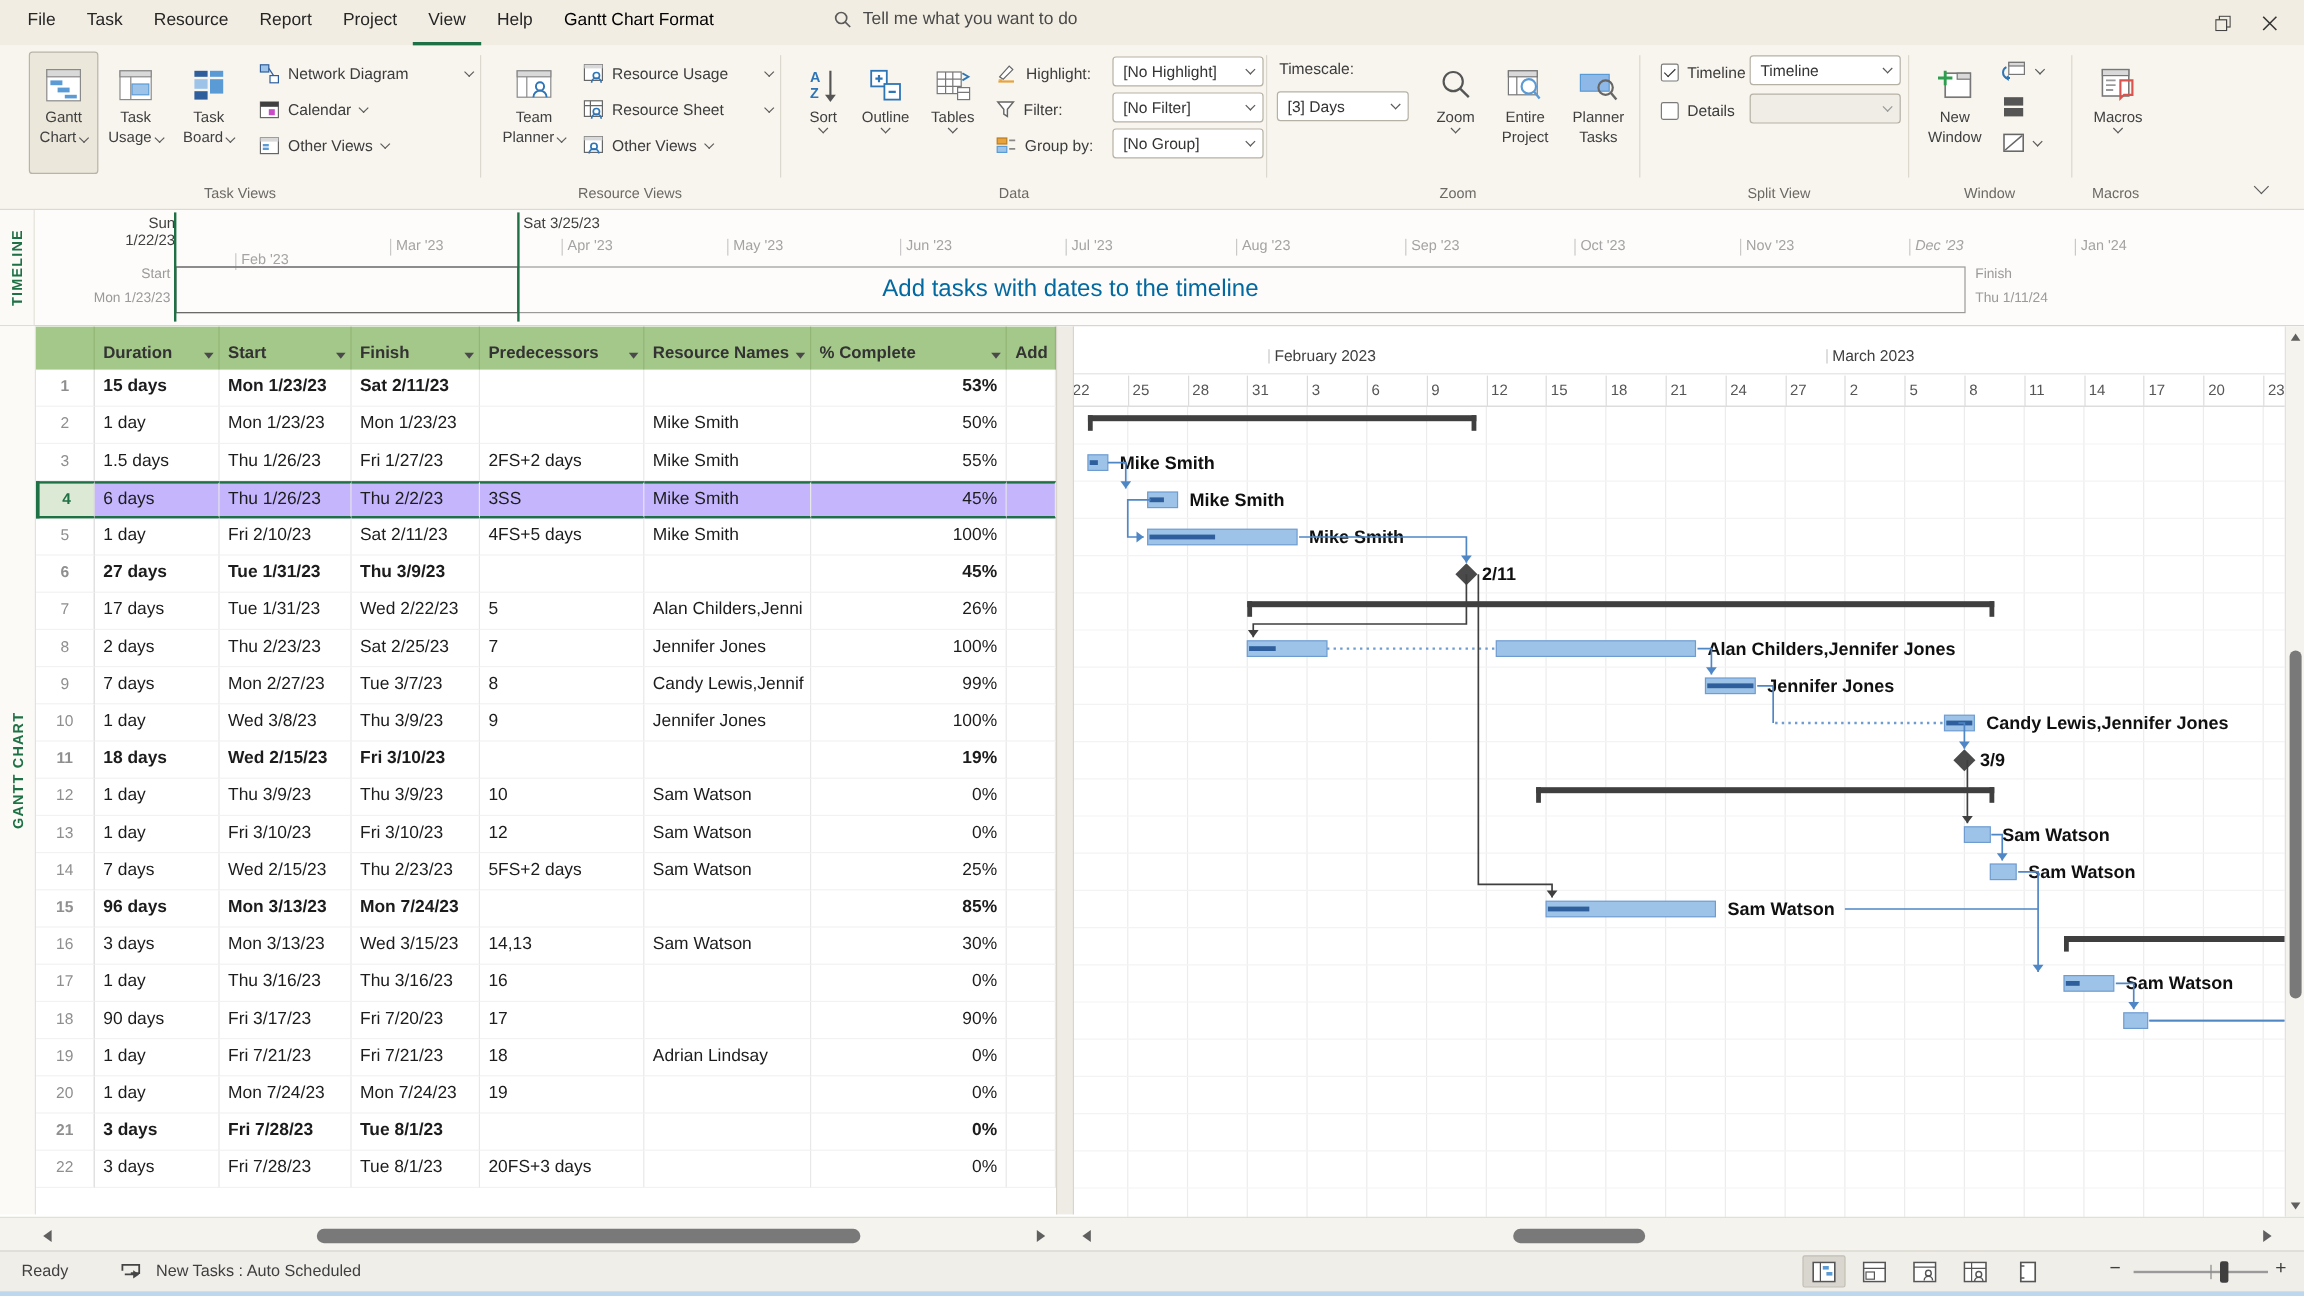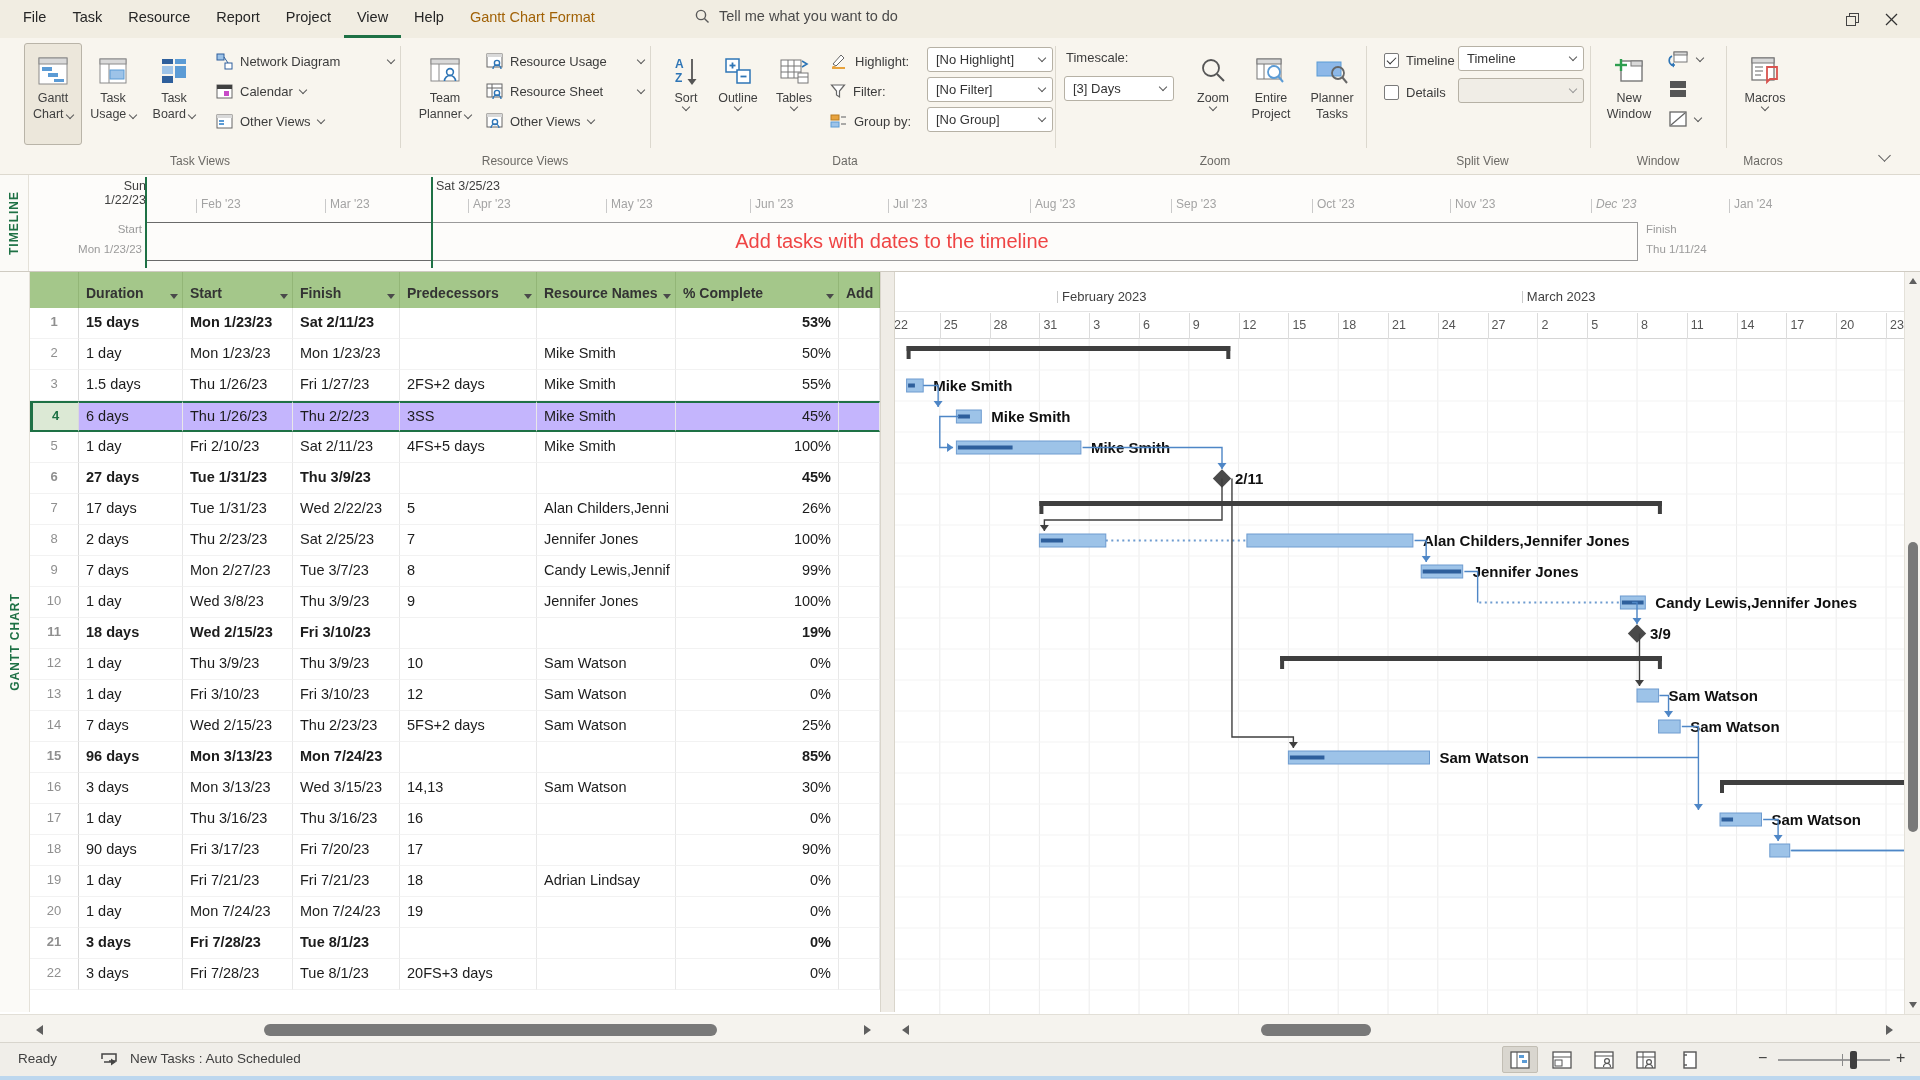--- a/index.html
+++ b/index.html
@@ -3,21 +3,21 @@
 <meta charset="utf-8">
 <style>
 *{margin:0;padding:0;box-sizing:border-box}
 html,body{width:1920px;height:1080px;overflow:hidden}
 body{font-family:"Liberation Sans",sans-serif;background:#fff;color:#222;position:relative;font-size:14px}
 
 #titlebar{position:absolute;left:0;top:0;width:1920px;height:38px;background:#F1EDE2;white-space:nowrap}
 #menubar{position:absolute;left:10px;top:0;height:38px;display:flex}
 .menu-item{padding:9px 13px 0;font-size:14.5px;color:#262626;height:38px;cursor:default}
 .menu-item.active{border-bottom:3px solid #1E7145}
-.menu-item.format{color:#a16207}
+.menu-item.format{color:#000000}
 #search{position:absolute;left:695px;top:8px;display:flex;align-items:center;gap:9px;color:#4a4a4a;font-size:14.5px}
 #winbtns{position:absolute;right:8px;top:0;height:38px;display:flex;align-items:center;gap:26px;padding-right:14px}
 
 #ribbon{position:absolute;left:0;top:38px;width:1920px;height:137px;background:#F8F5EE;border-bottom:1px solid #DDD9CF}
 .gdiv{position:absolute;top:8px;bottom:26px;width:1px;background:#DCD8CE}
 .glbl{position:absolute;bottom:6px;font-size:12px;color:#6b6965;text-align:center}
 .bb{position:absolute;top:5px;height:102px;display:flex;flex-direction:column;align-items:center;padding-top:7px;font-size:12.5px;color:#3f3f3f;text-align:center;line-height:1.25;border:1px solid transparent;border-radius:3px}
 .bb .ic{height:40px;display:flex;align-items:center;justify-content:center}
 .bb.sel{background:#ECE7DB;border-color:#B9B4A8}
 .srow{position:absolute;height:26px;display:flex;align-items:center;gap:7px;font-size:13px;color:#3c3c3c}
@@ -30,21 +30,21 @@
 .cb.on::after{content:"";display:block;width:8px;height:4px;border-left:1.8px solid #333;border-bottom:1.8px solid #333;transform:rotate(-45deg);margin:3px 0 0 2px}
 
 #tlpane{position:absolute;left:0;top:175px;width:1920px;height:97px;background:#FDFCFA;border-bottom:1px solid #CFCBC2}
 .sidestrip{position:absolute;left:0;top:0;bottom:0;width:29px;background:#FBFAF7;border-right:1px solid #E4E1D9;display:flex;align-items:center;justify-content:center}
 .vtext{transform:rotate(-90deg);font-weight:bold;font-size:12px;letter-spacing:1px;color:#1E7145;white-space:nowrap}
 .tl-date{position:absolute;top:4px;font-size:12.5px;color:#3f3f3f}
 .tl-month{position:absolute;top:24px;font-size:12px;color:#A3A3A3;border-left:1px solid #C9C9C9;padding-left:4px;line-height:11px;height:14px}
 #tl-box{position:absolute;left:146px;top:47px;width:1492px;height:39px;border:1px solid #9a9a9a;display:flex;align-items:center;justify-content:center}
 #tl-span{position:absolute;left:146px;top:47px;width:286px;height:39px;border:1px solid #6a6a6a}
 .tl-green{position:absolute;top:2px;bottom:3px;width:2px;background:#1E7145}
-#tl-placeholder{font-size:20px;color:#ef4444}
+#tl-placeholder{font-size:20px;color:#0369a1}
 .tl-side{position:absolute;font-size:11.5px;color:#9a9a9a;line-height:20px}
 
 #main{position:absolute;left:0;top:272px;width:1920px;height:770px;background:#fff}
 #gstrip{position:absolute;left:0;top:0;width:30px;height:740px;background:#FBFAF7;border-right:1px solid #E4E1D9;display:flex;align-items:center;justify-content:center}
 #tablewrap{position:absolute;left:30px;top:0;width:850px;height:740px;overflow:hidden}
 #thead{display:grid;grid-template-columns:49px 104px 110px 107px 137px 139px 163px 41px;height:36px;background:#A4C78A}
 .hcell{position:relative;display:flex;align-items:flex-end;padding:4px 14px 7px 7px;font-weight:bold;font-size:14px;color:#333;border-right:1px solid #93B677;line-height:1.15}
 .hcell.first{padding:0}
 .farrow{position:absolute;right:4px;bottom:9px;width:0;height:0;border-left:4px solid transparent;border-right:4px solid transparent;border-top:5px solid #4a4a4a}
 .trow{display:grid;grid-template-columns:49px 104px 110px 107px 137px 139px 163px 41px;height:31px}
@@ -436,21 +436,21 @@
   <span class="chev" style="position:absolute;left:1880px;top:116px;width:9px;height:9px"></span>
 </div>
 
 <div id="tlpane">
   <div class="sidestrip">
       <span class="vtext">TIMELINE</span>
     </div>
   <div class="tl-date" style="left:86px;width:60px;text-align:right">Sun 1/22/23</div>
   <div class="tl-date" style="left:436px">Sat 3/25/23</div>
   <div id="tl-months">
-      <span class="tl-month" style="left: 196px;">Feb '23</span>
+      <span class="tl-month" style="left: 196px; margin-top: 12px;">Feb '23</span>
       <span class="tl-month" style="left: 325px;">Mar '23</span>
       <span class="tl-month" style="left: 468px;">Apr '23</span>
       <span class="tl-month" style="left: 606px;">May '23</span>
       <span class="tl-month" style="left: 750px;">Jun '23</span>
       <span class="tl-month" style="left: 888px;">Jul '23</span>
       <span class="tl-month" style="left: 1030px;">Aug '23</span>
       <span class="tl-month" style="left: 1171px;">Sep '23</span>
       <span class="tl-month" style="left: 1312px;">Oct '23</span>
       <span class="tl-month" style="left: 1450px;">Nov '23</span>
       <span class="tl-month" style="left: 1591px; font-style: italic;">Dec '23</span>

